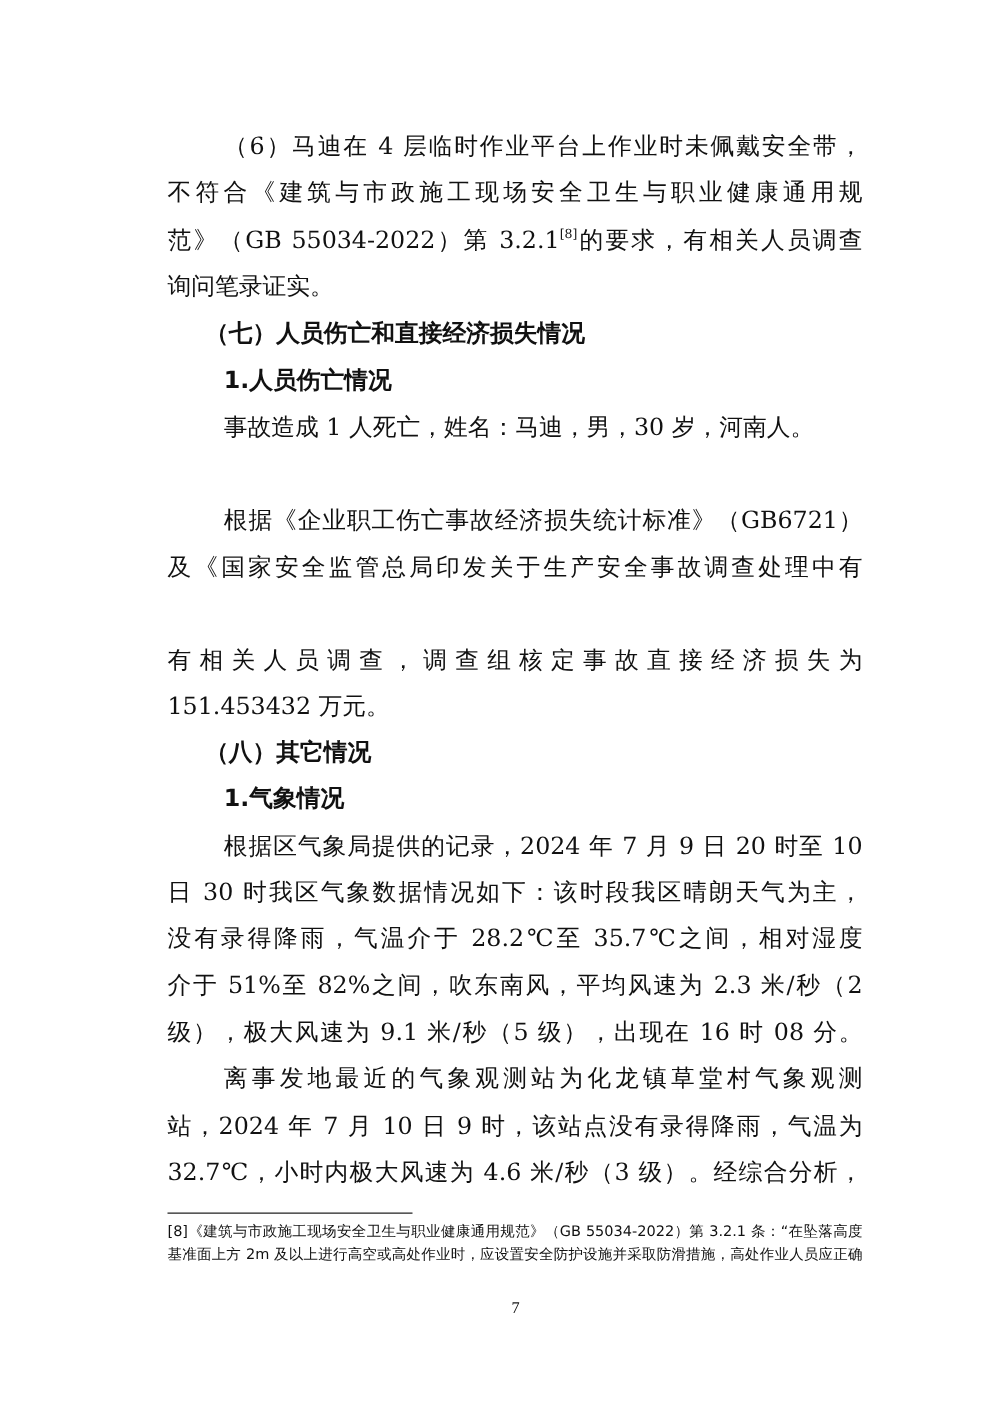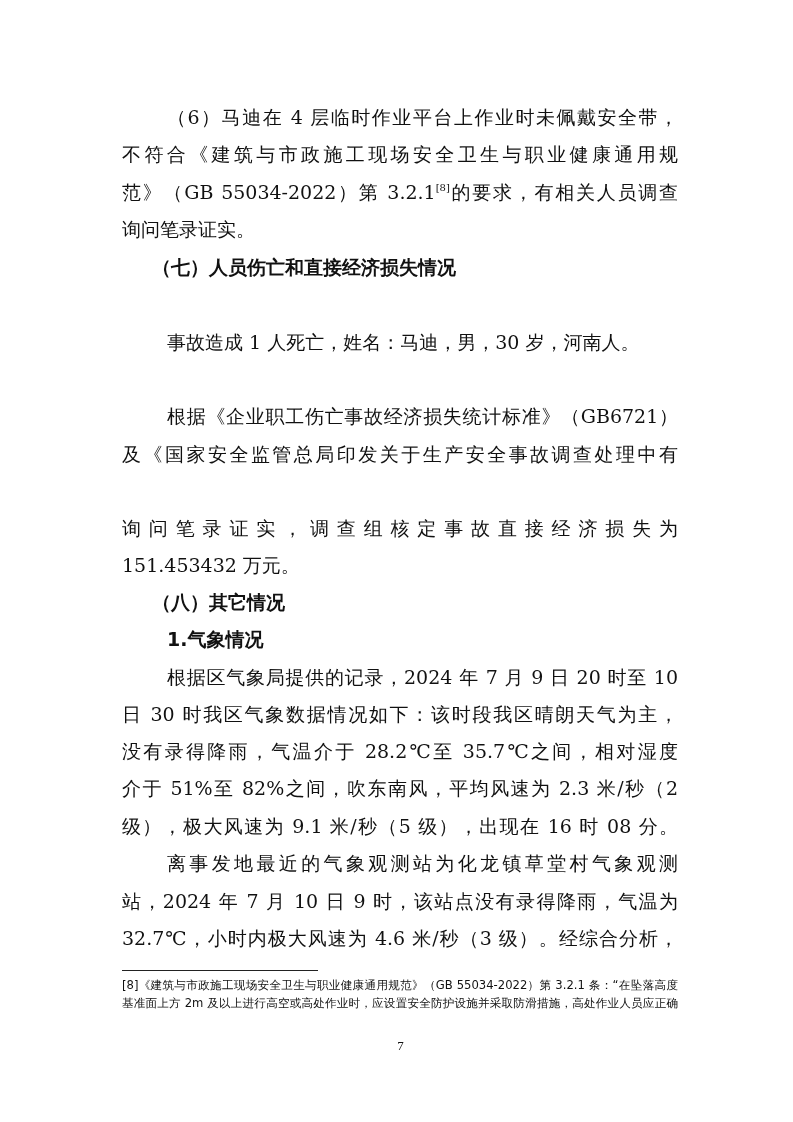--- a/index.html
+++ b/index.html
@@ -1,17 +1,17 @@
 <!DOCTYPE html>
 <html><head>
 <meta charset="utf-8">
 <style>
   html, body { margin: 0; padding: 0; background: #ffffff; }
   body { width: 793px; height: 1122px; position: relative; overflow: hidden; color: #111; }
-  .page { position: absolute; left: 4px; top: 0; width: 655px; height: 1122px; background: #fff; }
+  .page { position: absolute; left: 16px; top: 0; width: 655px; height: 1122px; background: #fff; }
   .line {
     position: absolute;
     left: 118px;
     width: 556px;
     height: 37px;
     line-height: 37px;
     font-family: "DejaVu Serif", "Liberation Serif", serif;
     font-size: 19px;
     white-space: nowrap;
     text-align: justify;
@@ -49,24 +49,25 @@
 <body>
 
 <div class="page">
 
   <div class="line indent" style="top:99px">（6）马迪在 4 层临时作业平台上作业时未佩戴安全带，</div>
   <div class="line" style="top:136px">不符合《建筑与市政施工现场安全卫生与职业健康通用规</div>
   <div class="line" style="top:174px"><span>范》（GB 55034-2022）第 3.2.1</span><sup class="fn">[8]</sup><span>的要求，有相关人员调查</span></div>
   <div class="line last" style="top:211px">询问笔录证实。</div>
 
   <div class="line heading h1" style="top:249px">（七）人员伤亡和直接经济损失情况</div>
+  <div class="line heading h2" style="top:286px">1.人员伤亡情况</div>
   <div class="line indent last" style="top:324px">事故造成 1 人死亡，姓名：马迪，男，30 岁，河南人。</div>
   <div class="line indent" style="top:398px">根据《企业职工伤亡事故经济损失统计标准》（GB6721）</div>
   <div class="line" style="top:436px">及《国家安全监管总局印发关于生产安全事故调查处理中有</div>
-  <div class="line" style="top:510px">询问笔录证实，调查组核定事故直接经济损失为</div>
+  <div class="line" style="top:510px">有相关人员调查，调查组核定事故直接经济损失为</div>
   <div class="line last" style="top:547px">151.453432 万元。</div>
 
   <div class="line heading h1" style="top:584px">（八）其它情况</div>
   <div class="line heading h2" style="top:621px">1.气象情况</div>
   <div class="line indent" style="top:659px">根据区气象局提供的记录，2024 年 7 月 9 日 20 时至 10</div>
   <div class="line" style="top:696px">日 30 时我区气象数据情况如下：该时段我区晴朗天气为主，</div>
   <div class="line" style="top:733px">没有录得降雨，气温介于 28.2℃至 35.7℃之间，相对湿度</div>
   <div class="line" style="top:770px">介于 51%至 82%之间，吹东南风，平均风速为 2.3 米/秒（2</div>
   <div class="line" style="top:808px">级），极大风速为 9.1 米/秒（5 级），出现在 16 时 08 分。</div>
   <div class="line indent" style="top:845px">离事发地最近的气象观测站为化龙镇草堂村气象观测</div>

